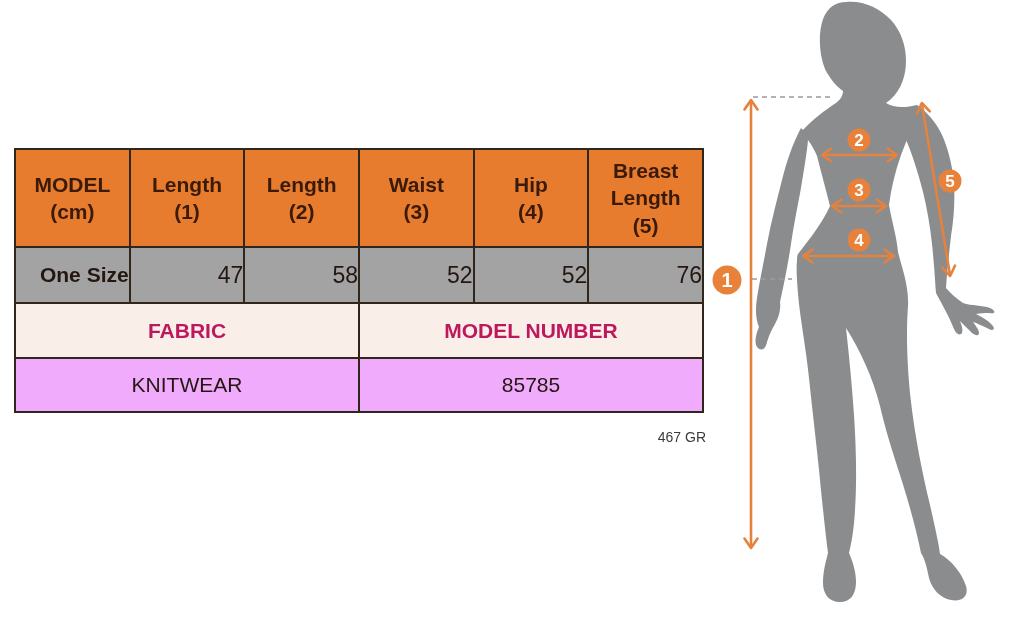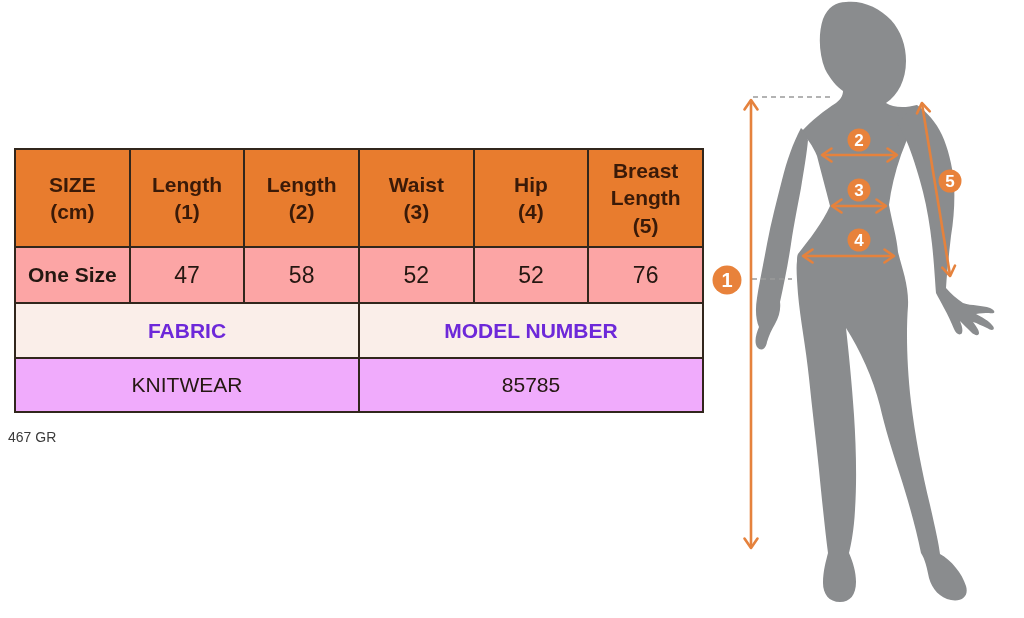--- a/index.html
+++ b/index.html
@@ -34,50 +34,52 @@
   }
   tr.header-row th {
     background: #E87C2E;
     height: 96px;
     color: #3A1A08;
     font-size: 21px;
     font-weight: bold;
     line-height: 1.3;
   }
   tr.value-row td {
-    background: #fca5a5;
+    background: #a3a3a3;
     height: 54px;
     color: #241711;
     font-size: 23px;
     font-weight: normal;
+    text-align: right;
   }
   tr.value-row td.size-label {
     font-weight: bold;
     font-size: 21px;
   }
   tr.info-head-row td {
     background: #FAEEE9;
     height: 53px;
-    color: #6d28d9;
+    color: #be185d;
     font-size: 21px;
     font-weight: bold;
   }
   tr.info-value-row td {
     background: #f0abfc;
     height: 52px;
     color: #241711;
     font-size: 21px;
     font-weight: normal;
   }
   
   .weight-note {
     position: absolute;
-    left: 8px;
+    left: 16px;
     top: 429px;
     width: 690px;
+    text-align: right;
     font-size: 14px;
     color: #3b3b3b;
   }
   
   svg.figure {
     position: absolute;
     left: 0;
     top: 0;
     width: 1024px;
     height: 618px;
@@ -93,21 +95,21 @@
 </style>
 </head>
 <body>
 
 <div class="canvas">
 
   <table class="size-table">
     <tbody>
         <tr class="header-row">
       <th>
-        <div>SIZE</div>
+        <div>MODEL</div>
         <div>(cm)</div>
       </th>
       <th>
         <div>Length</div>
         <div>(1)</div>
       </th>
       <th>
         <div>Length</div>
         <div>(2)</div>
       </th>

